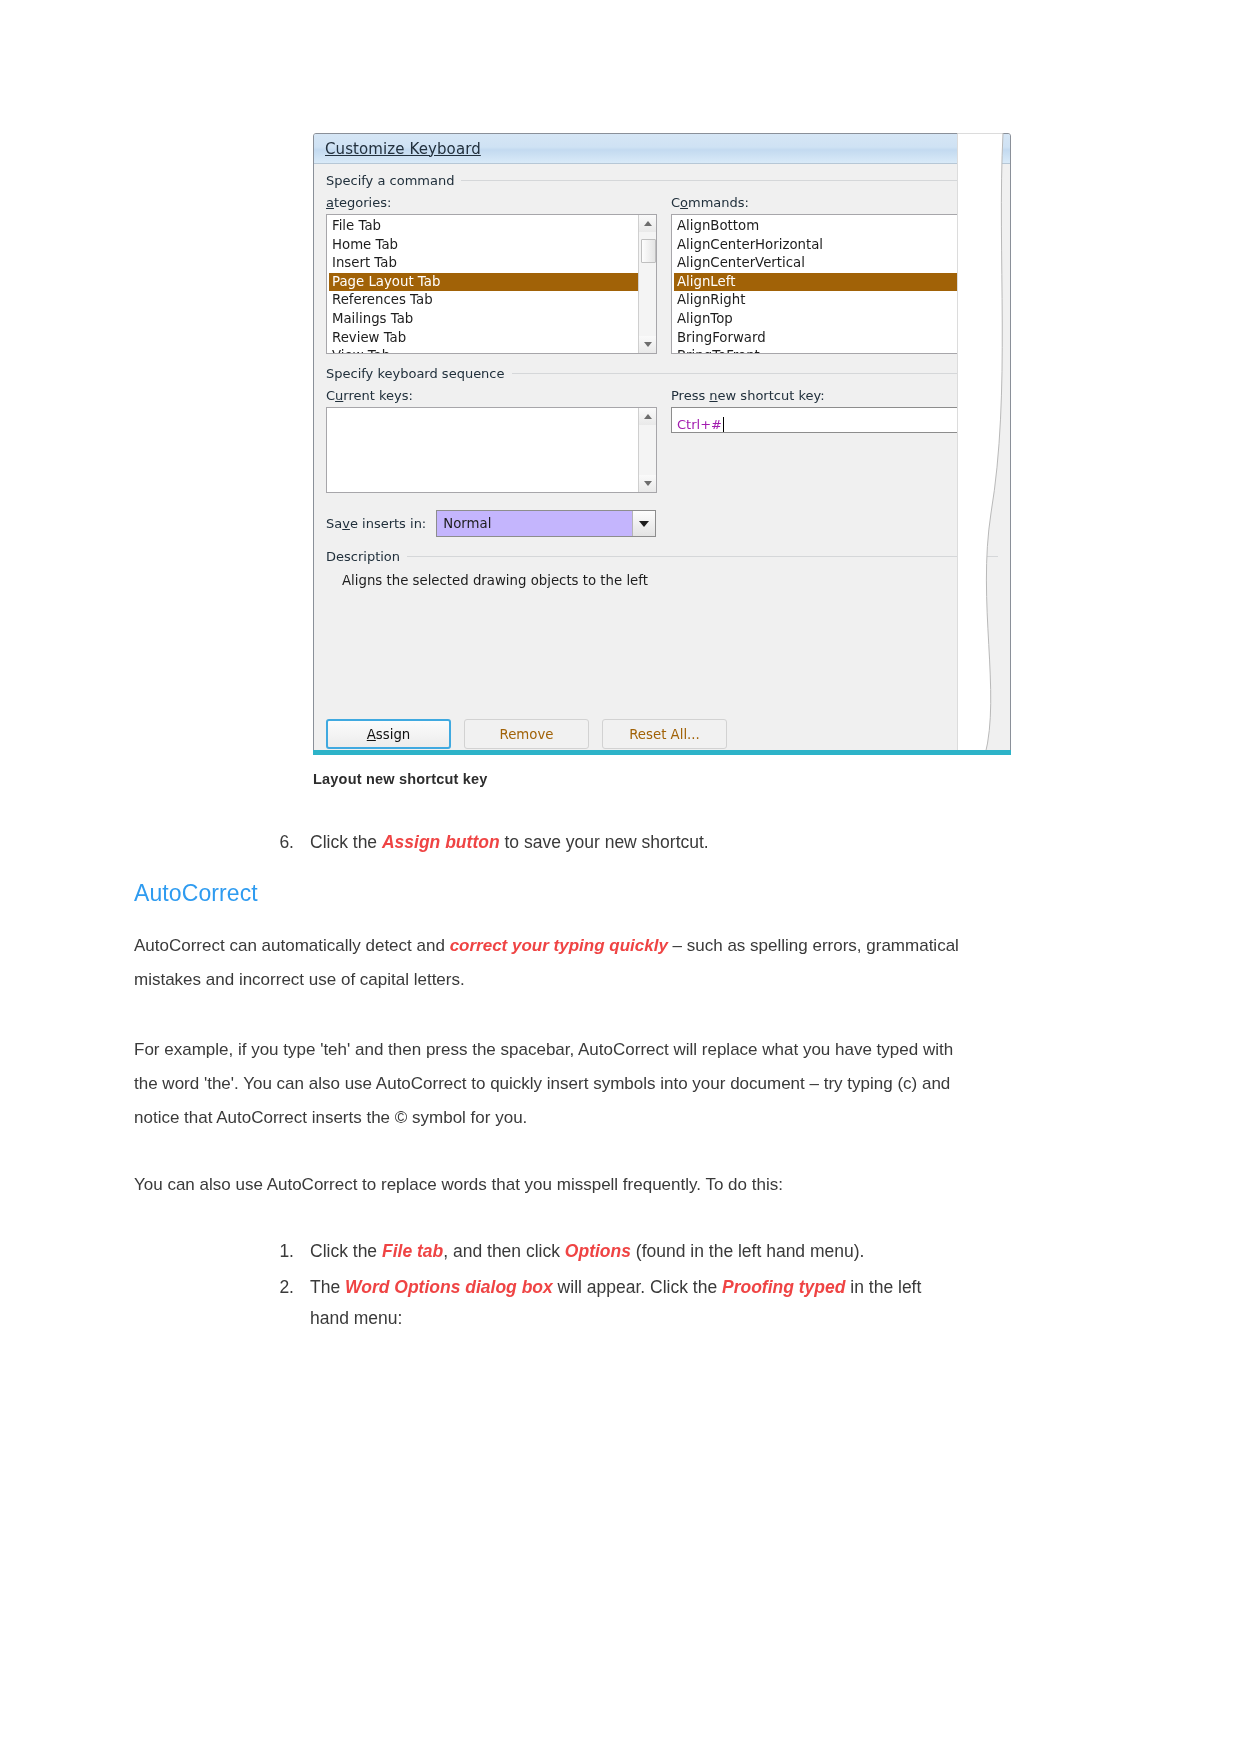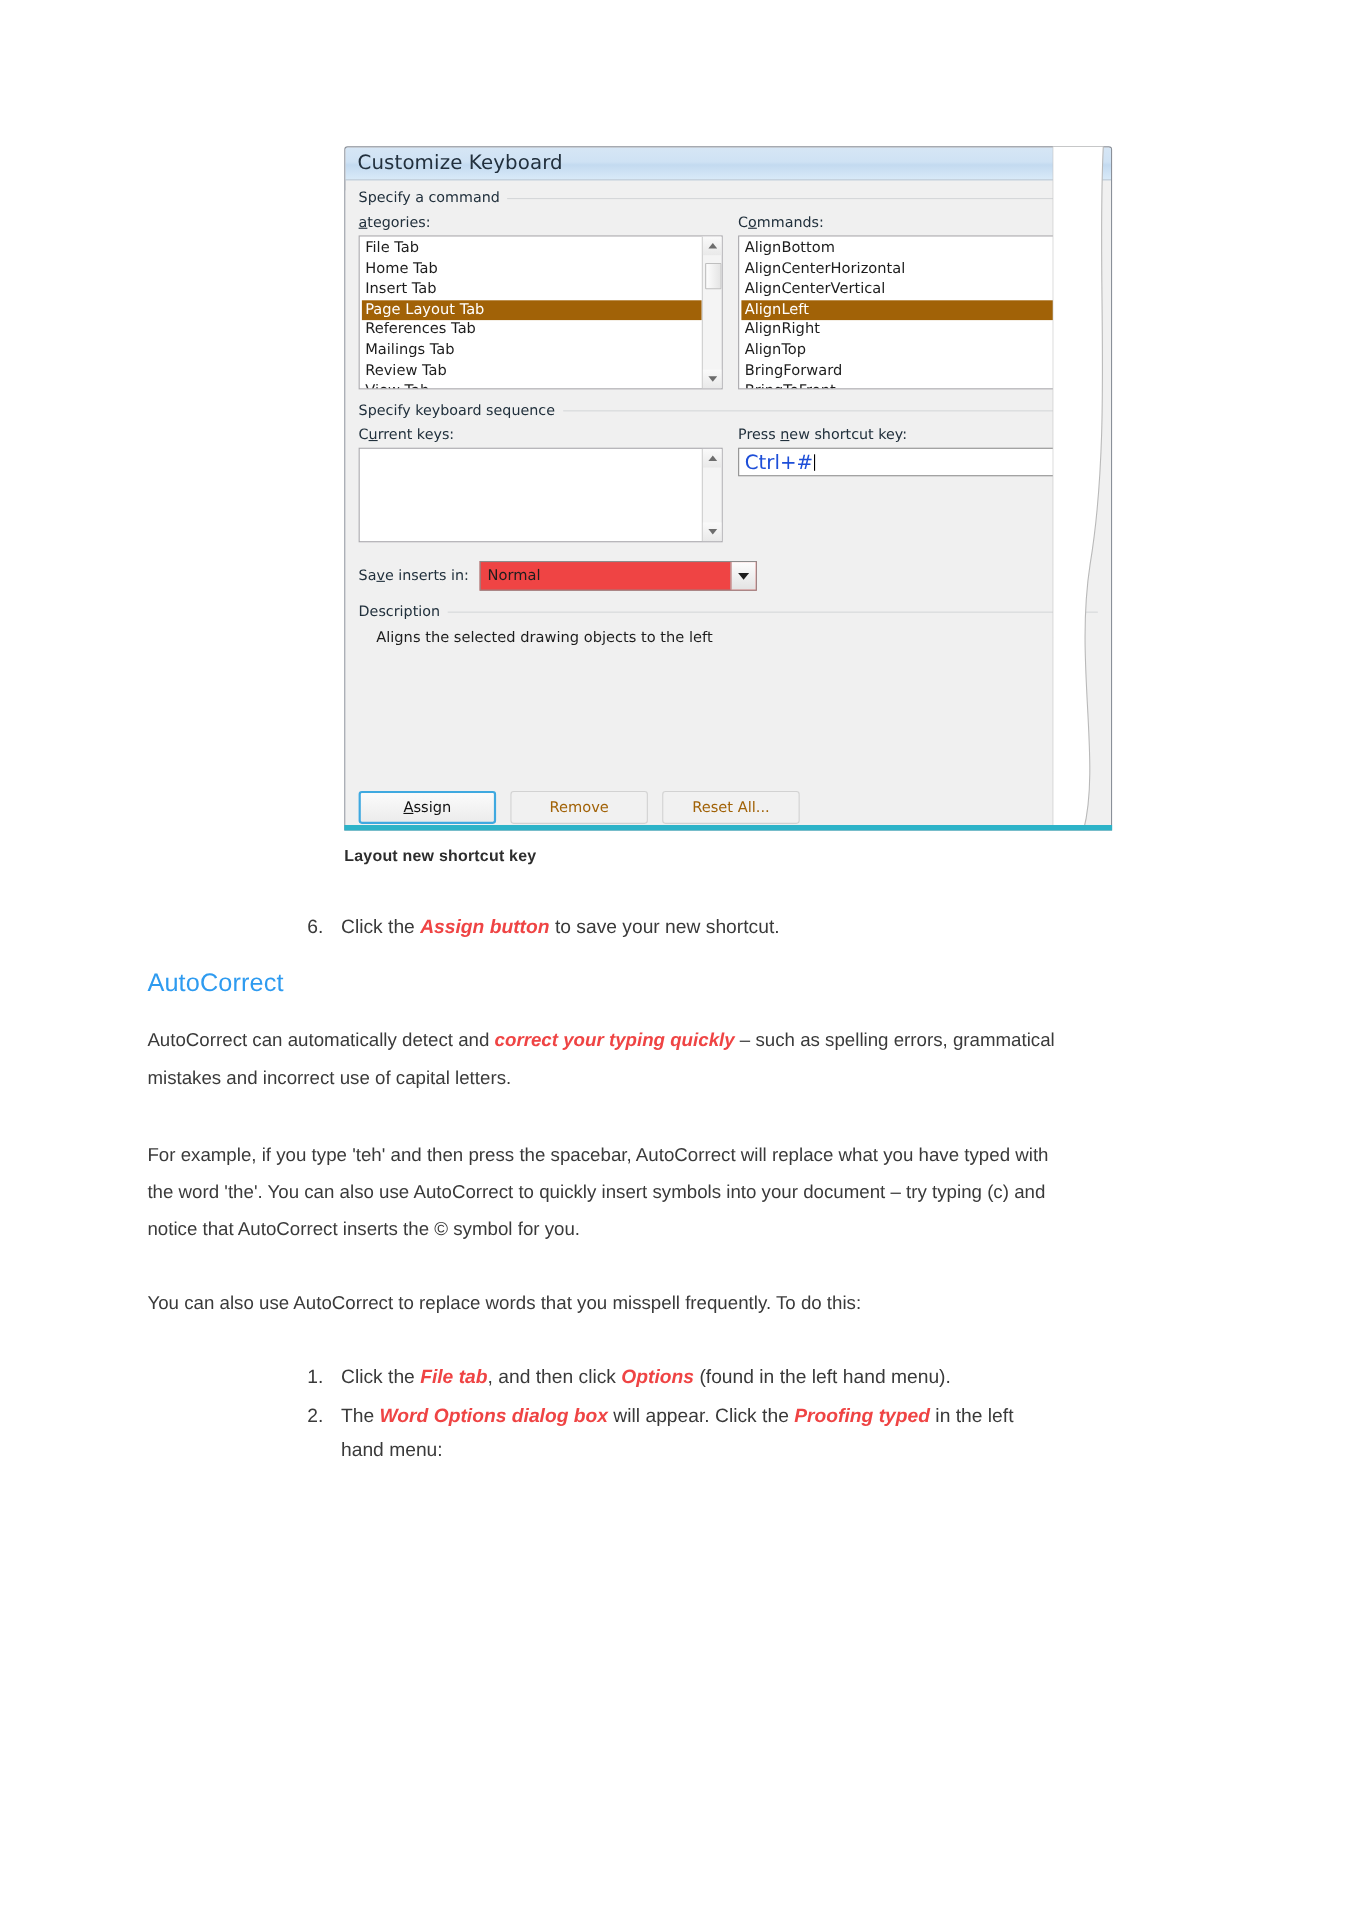--- a/index.html
+++ b/index.html
@@ -37,23 +37,24 @@
   .dlg-titlebar {
     height: 30px;
     background: linear-gradient(to bottom, #d6e6f5 0%, #cfe2f4 45%, #c3daf0 55%, #d9eaf8 100%);
     border-bottom: 1px solid #b6c7d6;
     display: flex;
     align-items: center;
     padding-left: 11px;
     box-sizing: border-box;
   }
   .dlg-title {
-    font-size: 18px;
+    font-size: 15px;
     color: #22303d;
     letter-spacing: .1px;
+    text-decoration: underline;
   }
   .dlg-body {
     position: relative;
     padding: 0 12px;
     background: #f0f0f0;
     height: calc(100% - 30px);
     box-sizing: border-box;
   }
 
   .group-head {
@@ -143,24 +144,24 @@
 
   .listbox.tall { height: 86px; }
 
   .textbox {
     margin-top: 4px;
     height: 26px;
     background: #ffffff;
     border: 1px solid #8d8d8d;
     box-sizing: border-box;
     display: flex;
-    align-items: center;
+    align-items: flex-end;
     padding-left: 5px;
-    font-size: 18px;
-    color: #1d4ed8;
+    font-size: 13px;
+    color: #a21caf;
     position: relative;
   }
   .caret {
     display: inline-block;
     width: 1px;
     height: 15px;
     background: #000;
     margin-left: 1px;
     vertical-align: middle;
   }
@@ -173,23 +174,23 @@
   }
   .assigned-row .val { margin-left: 14px; }
 
   .save-row {
     margin-top: 17px;
     display: flex;
     align-items: center;
     gap: 10px;
   }
   .combo {
-    width: 252px;
+    width: 220px;
     height: 27px;
-    background: #ef4444;
+    background: #c4b5fd;
     border: 1px solid #8d8d8d;
     box-sizing: border-box;
     display: flex;
     align-items: center;
     justify-content: space-between;
     font-size: 13.3px;
     color: #1d1d1d;
   }
   .combo .cval { padding-left: 6px; }
   .combo .cbtn {

